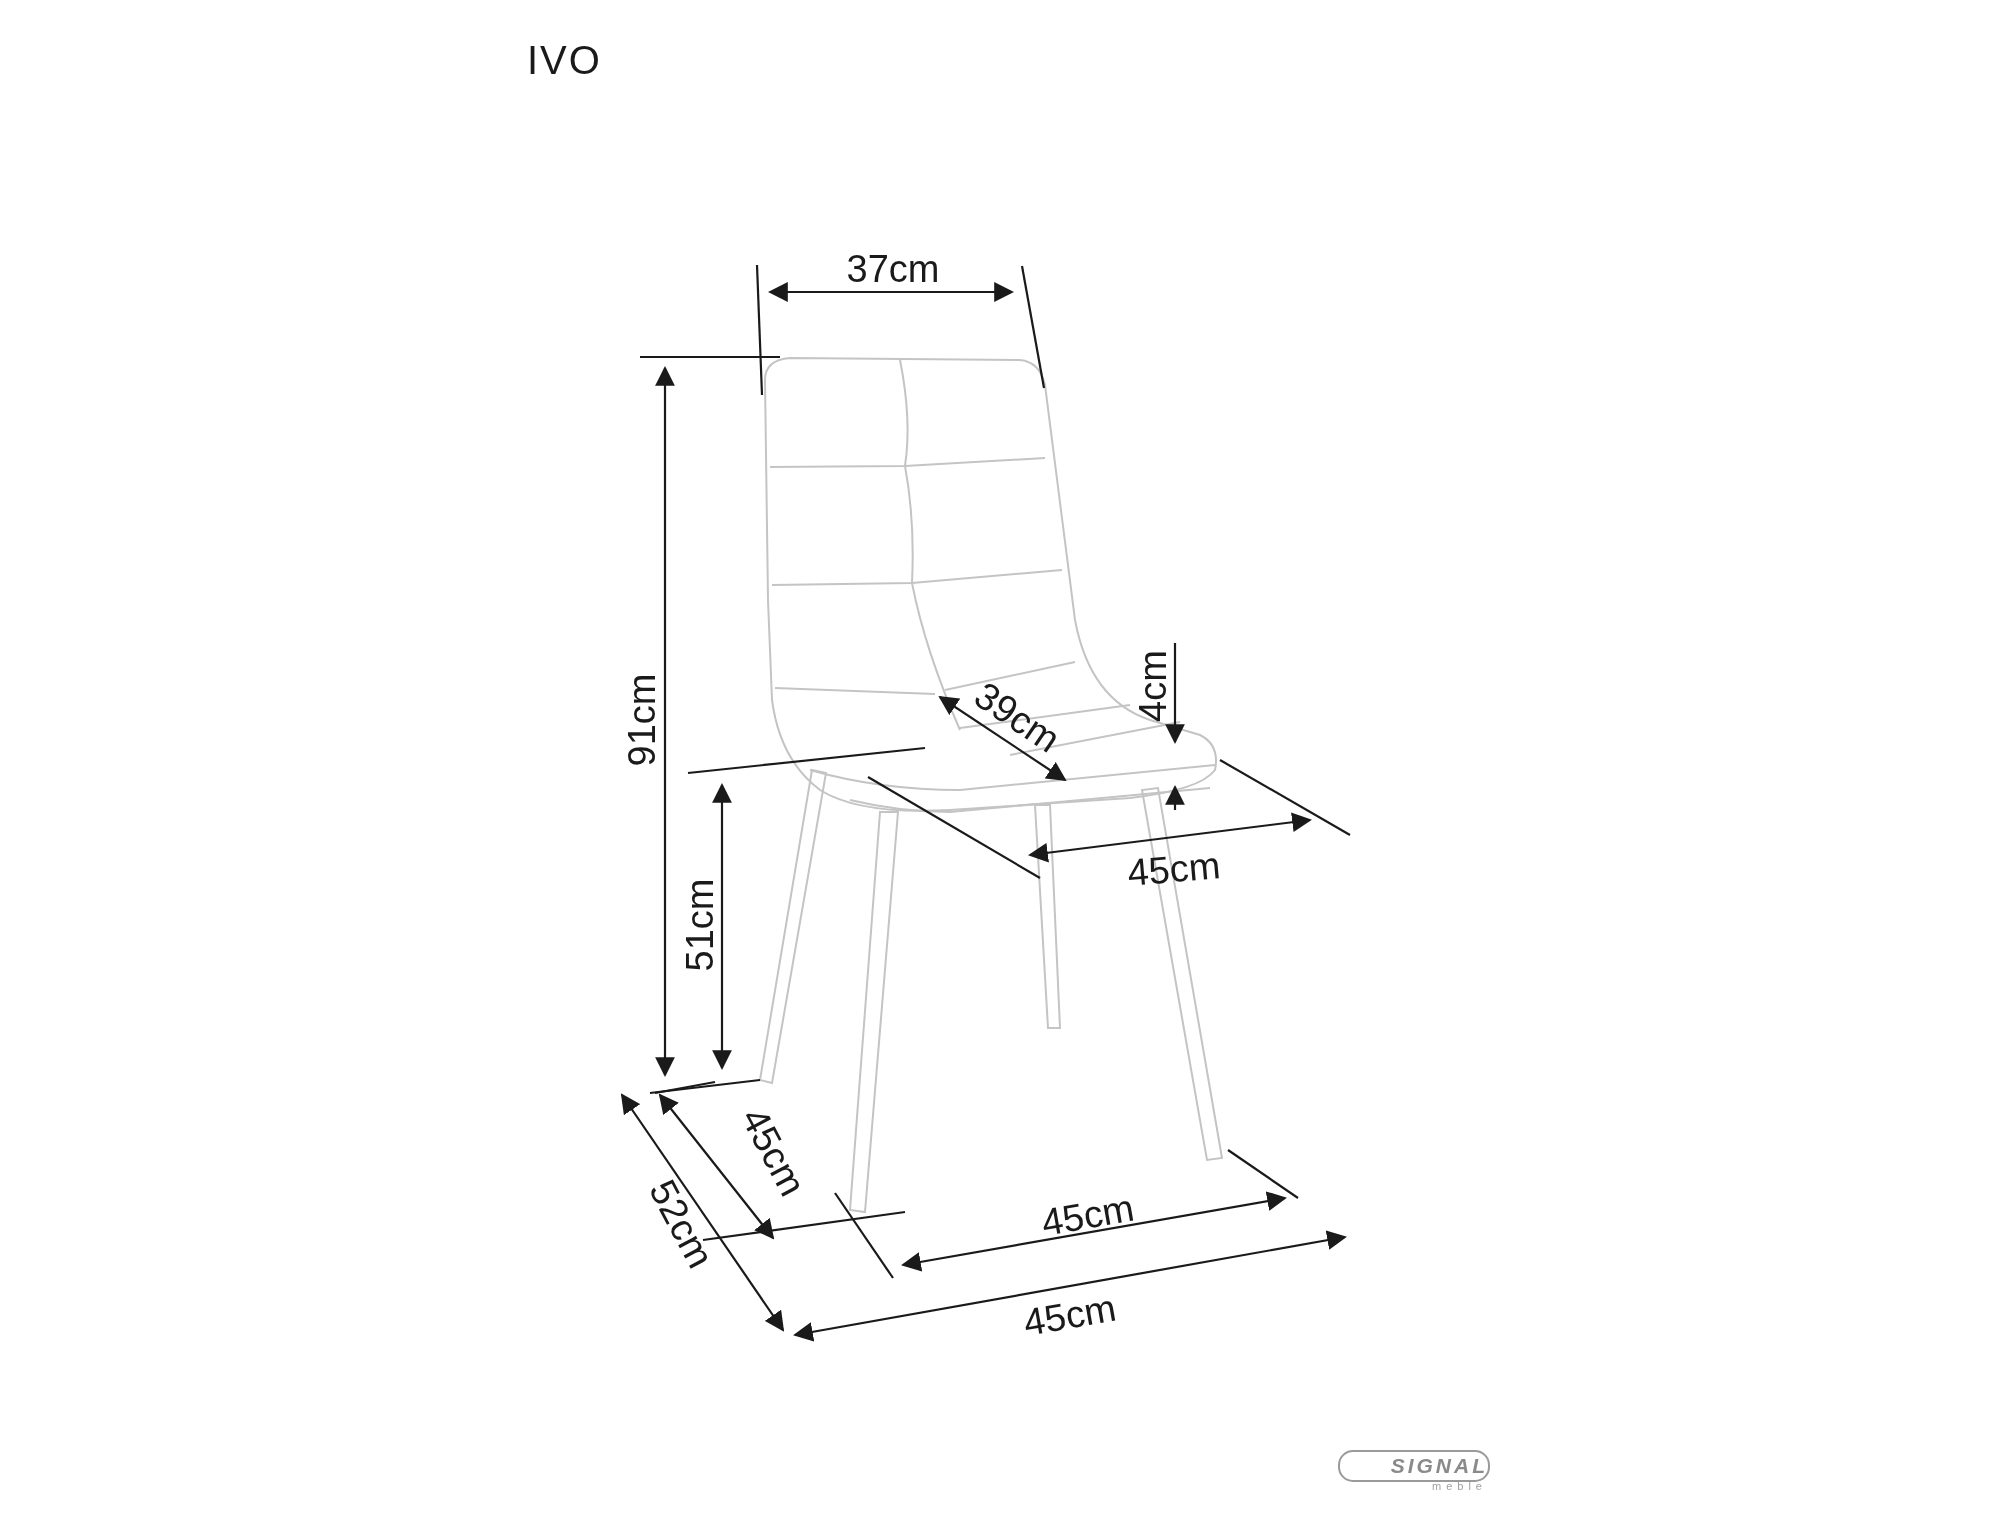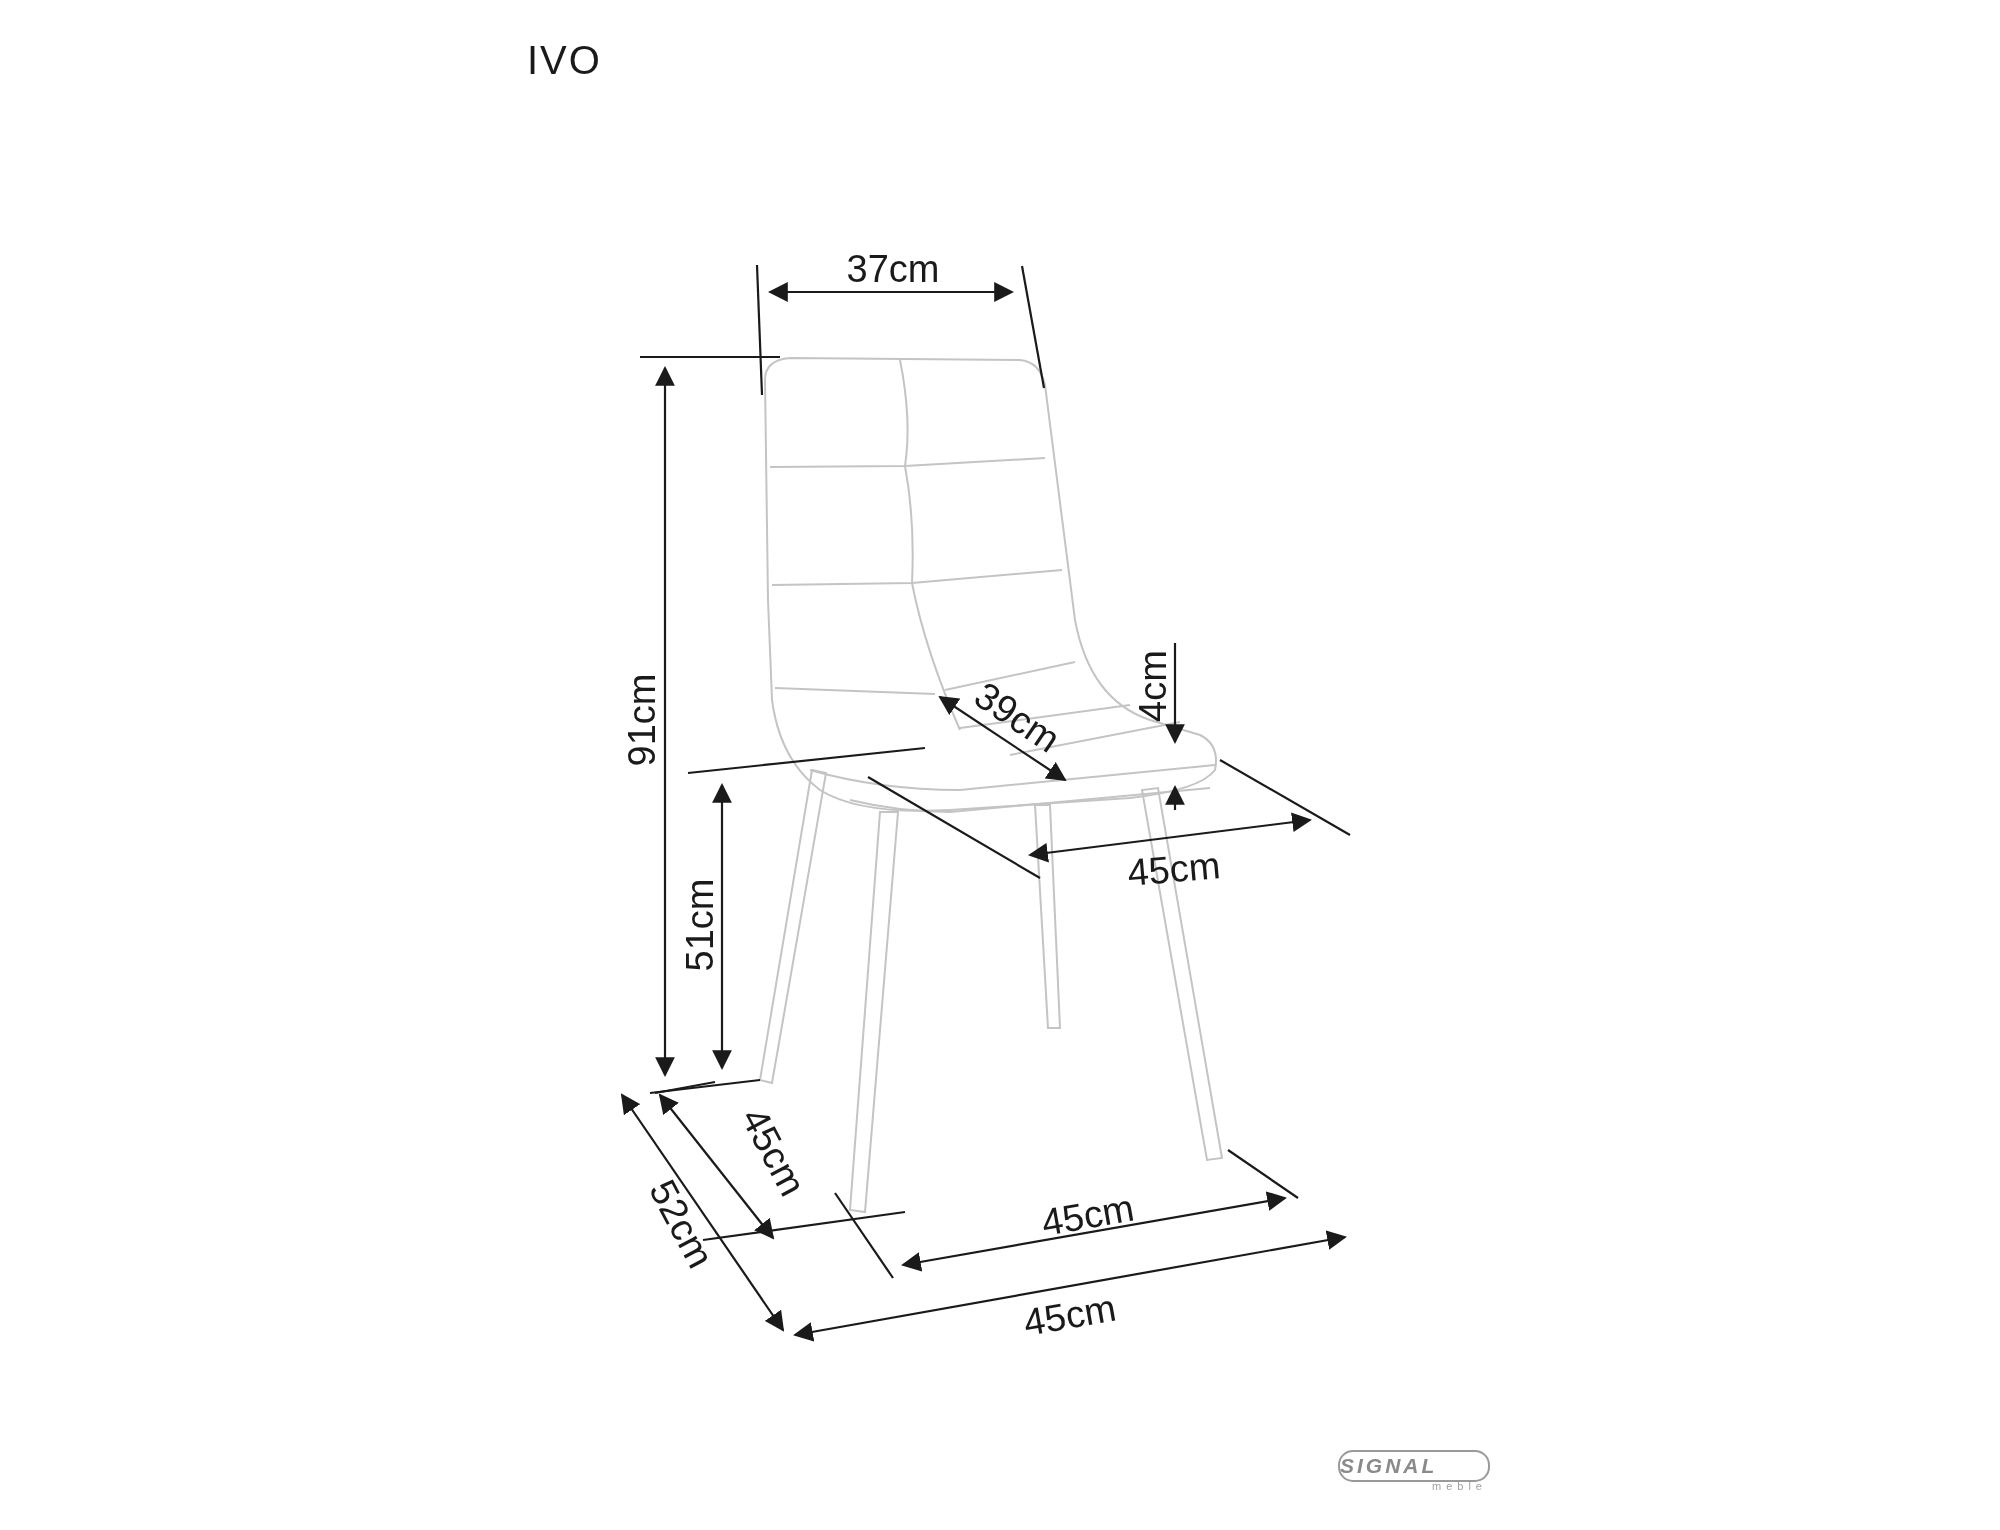--- a/index.html
+++ b/index.html
@@ -1,21 +1,21 @@
 <!DOCTYPE html>
 <html><head>
 <meta charset="utf-8">
 <style>
   html, body { margin:0; padding:0; background:#ffffff; }
   body { width:2000px; height:1530px; position:relative; overflow:hidden; font-family:"Liberation Sans", sans-serif; }
   .title { position:absolute; left:527px; top:38px; font-size:40px; color:#1a1a1a; letter-spacing:2px; font-family:"Liberation Sans", sans-serif; }
   svg.diagram { position:absolute; left:0; top:0; width:2000px; height:1530px; }
   .dim-text { font-family:"Liberation Sans", sans-serif; font-size:38px; fill:#1a1a1a; }
   .logo { position:absolute; left:1338px; top:1450px; width:150px; height:48px; }
-  .logo-box { position:absolute; left:0; top:0; width:148px; height:28px; border:2px solid #9a9a9a; border-radius:15px; display:flex; align-items:center; justify-content:flex-start; }
+  .logo-box { position:absolute; left:0; top:0; width:148px; height:28px; border:2px solid #9a9a9a; border-radius:15px; display:flex; align-items:center; justify-content:flex-end; }
   .logo-text { font-family:"Liberation Sans", sans-serif; font-weight:bold; font-style:italic; font-size:21px; color:#8a8a8a; letter-spacing:3px; }
   .logo-sub { position:absolute; left:78px; top:30px; font-family:"Liberation Sans", sans-serif; font-size:11px; color:#a0a0a0; letter-spacing:5px;padding-left:16px; }
 </style>
 </head>
 <body>
 
 <div class="title">IVO</div>
 
 <svg class="diagram" viewBox="0 0 2000 1530" xmlns="http://www.w3.org/2000/svg">
   <defs>

